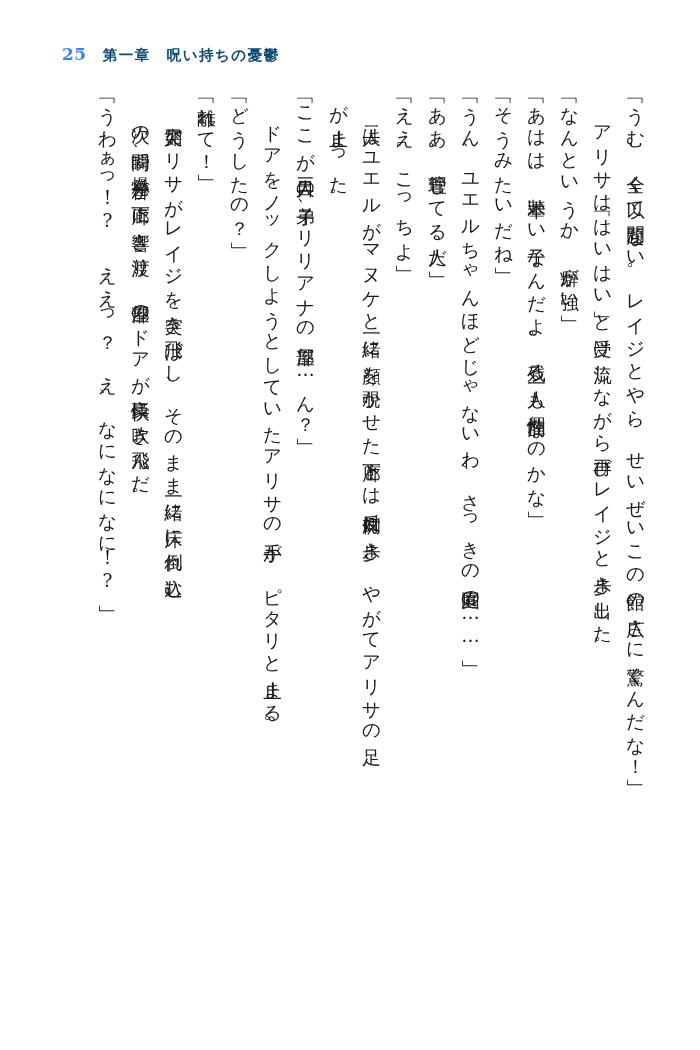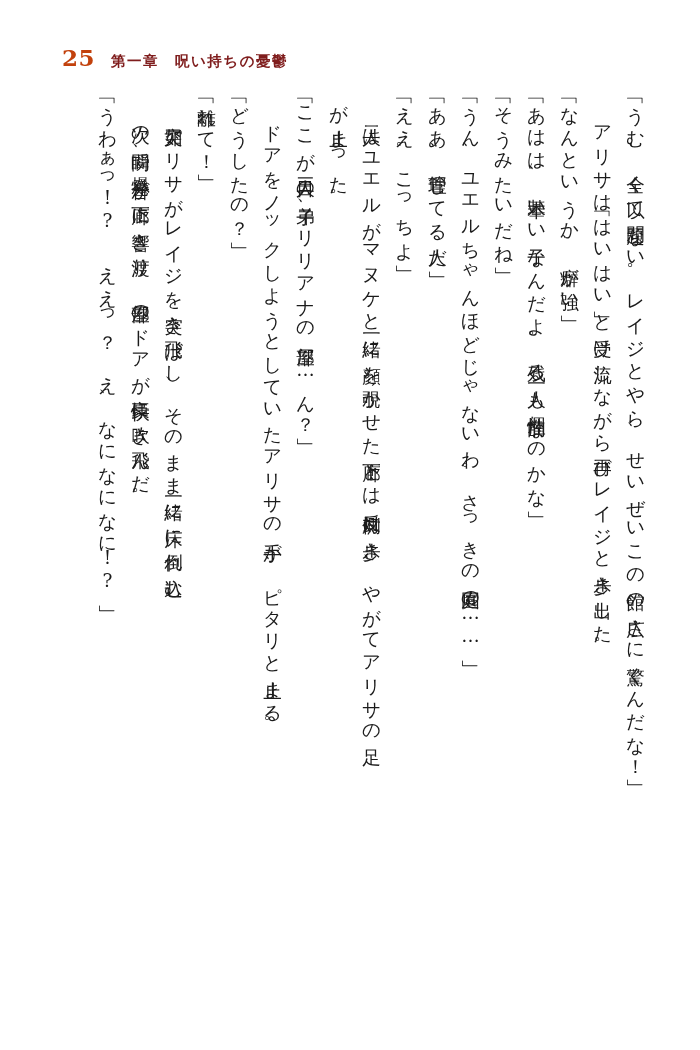--- a/index.html
+++ b/index.html
@@ -27,30 +27,30 @@
   .header {
     position: absolute;
     top: 44px;
     left: 62px;
     display: flex;
     align-items: baseline;
     gap: 16px;
     white-space: nowrap;
   }
   .page-number {
-    font-size: 23px;
+    font-size: 17px;
     font-weight: bold;
     letter-spacing: 0.5px;
-    color: #c2410c;
+    color: #3b82f6;
   }
   .chapter-title {
     font-size: 14.5px;
     font-weight: bold;
     letter-spacing: 1.5px;
-    color: #7f1d1d;
+    color: #0c4a6e;
   }
 
   
   .body-area {
     position: absolute;
     top: 92px;
     right: 56px;
     left: 56px;
     height: 910px;
     display: flex;

